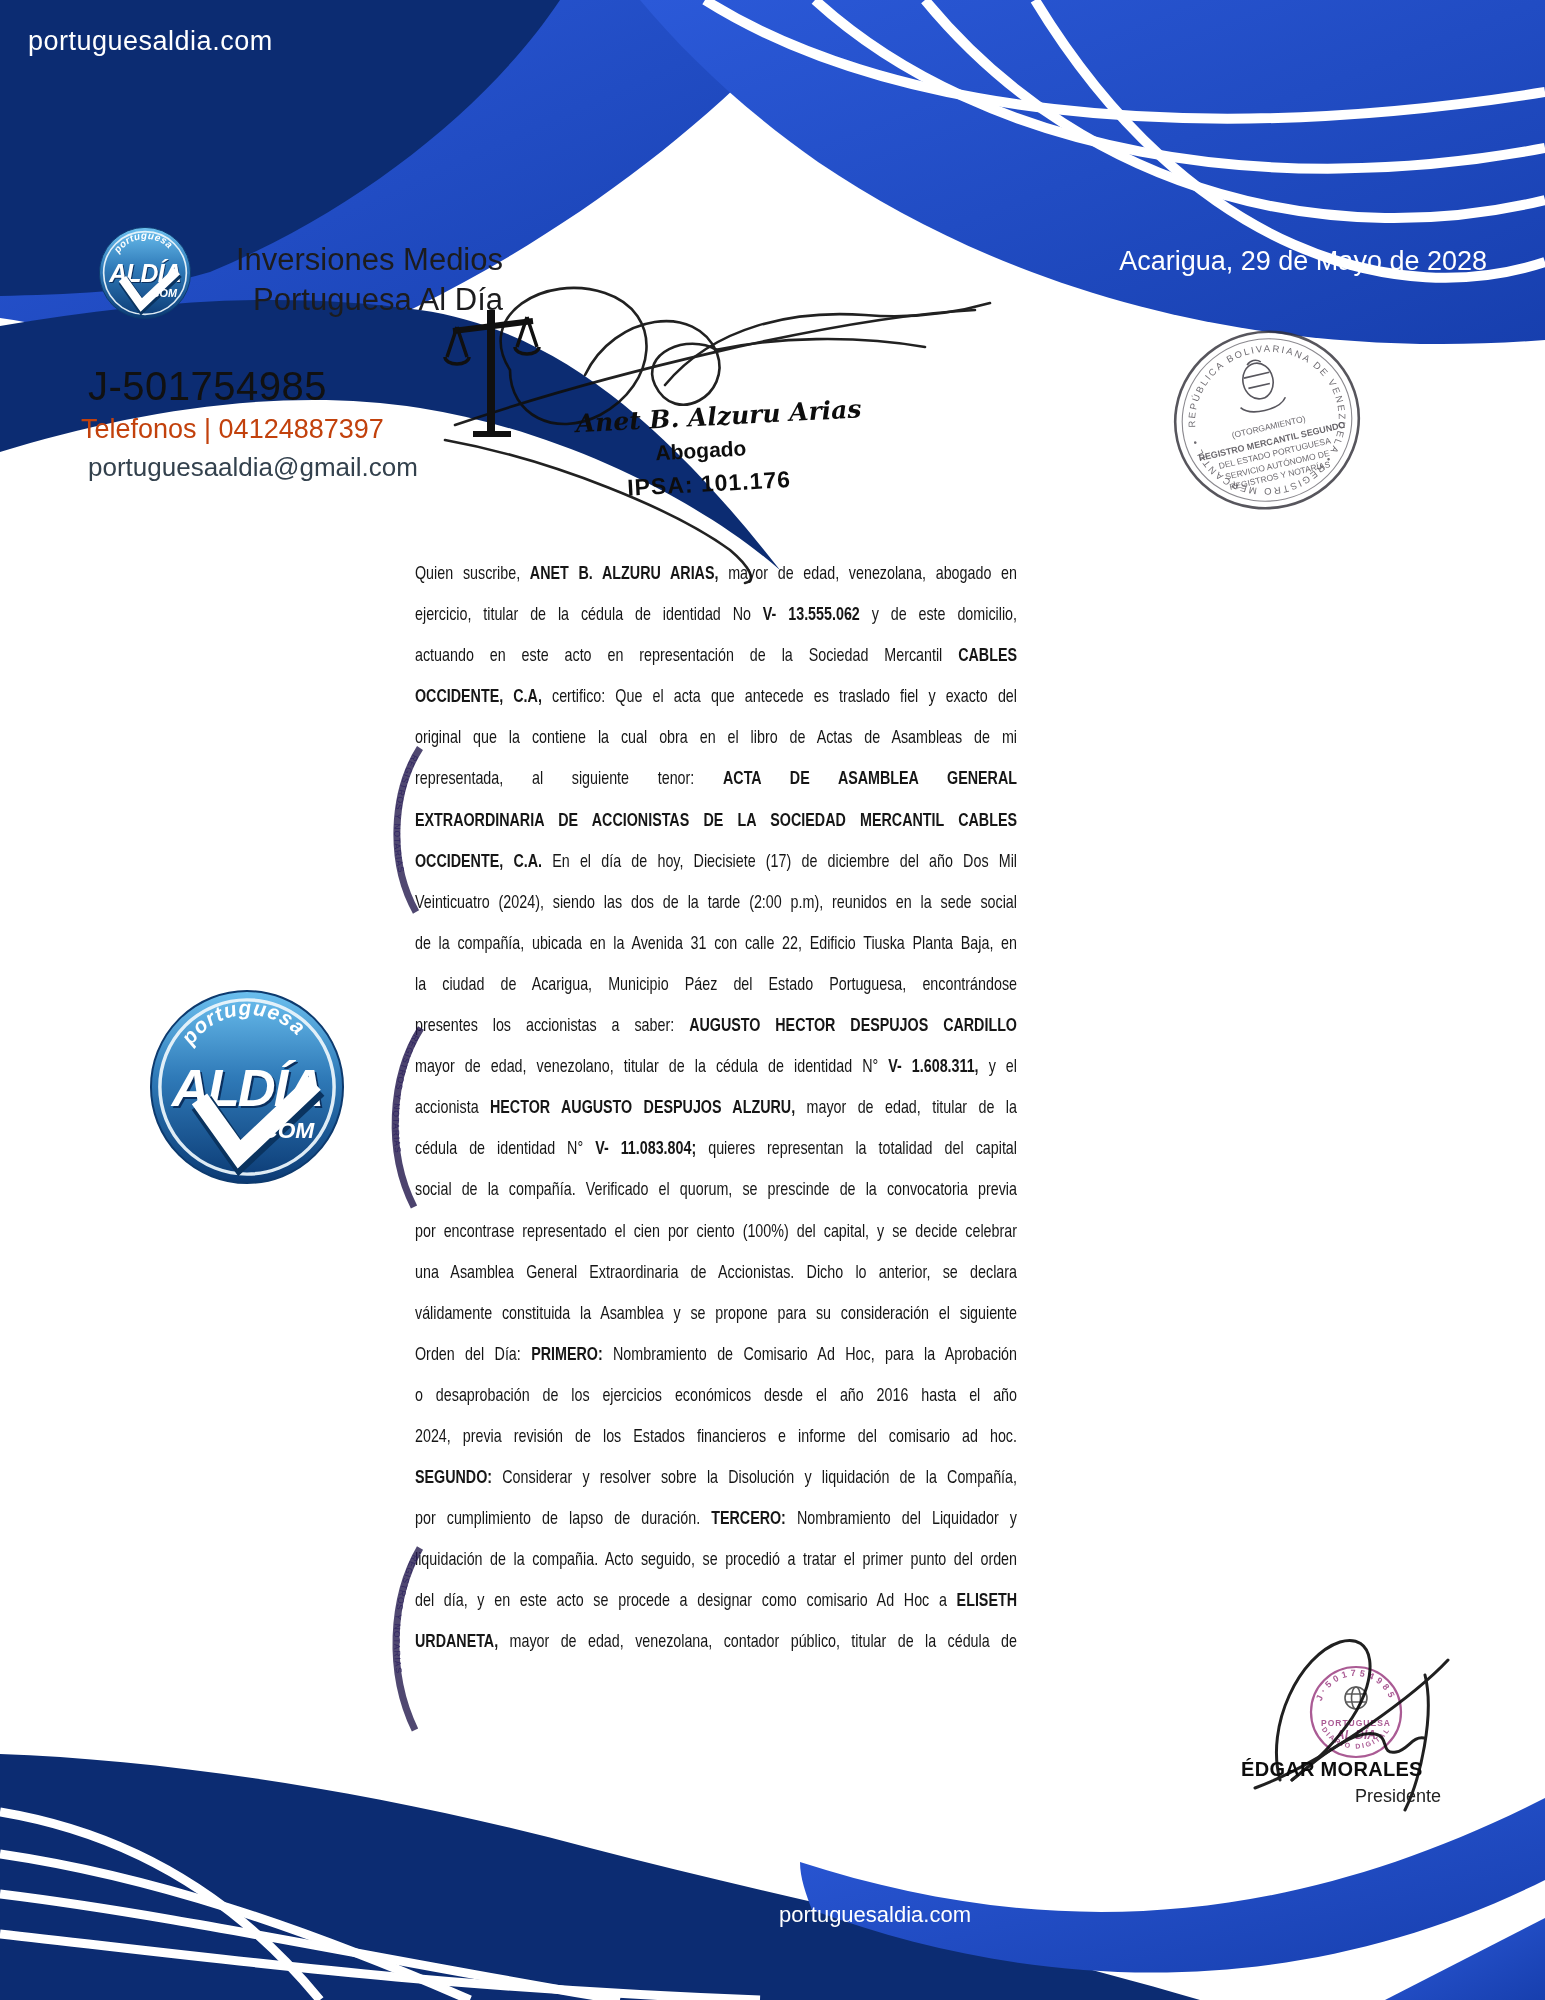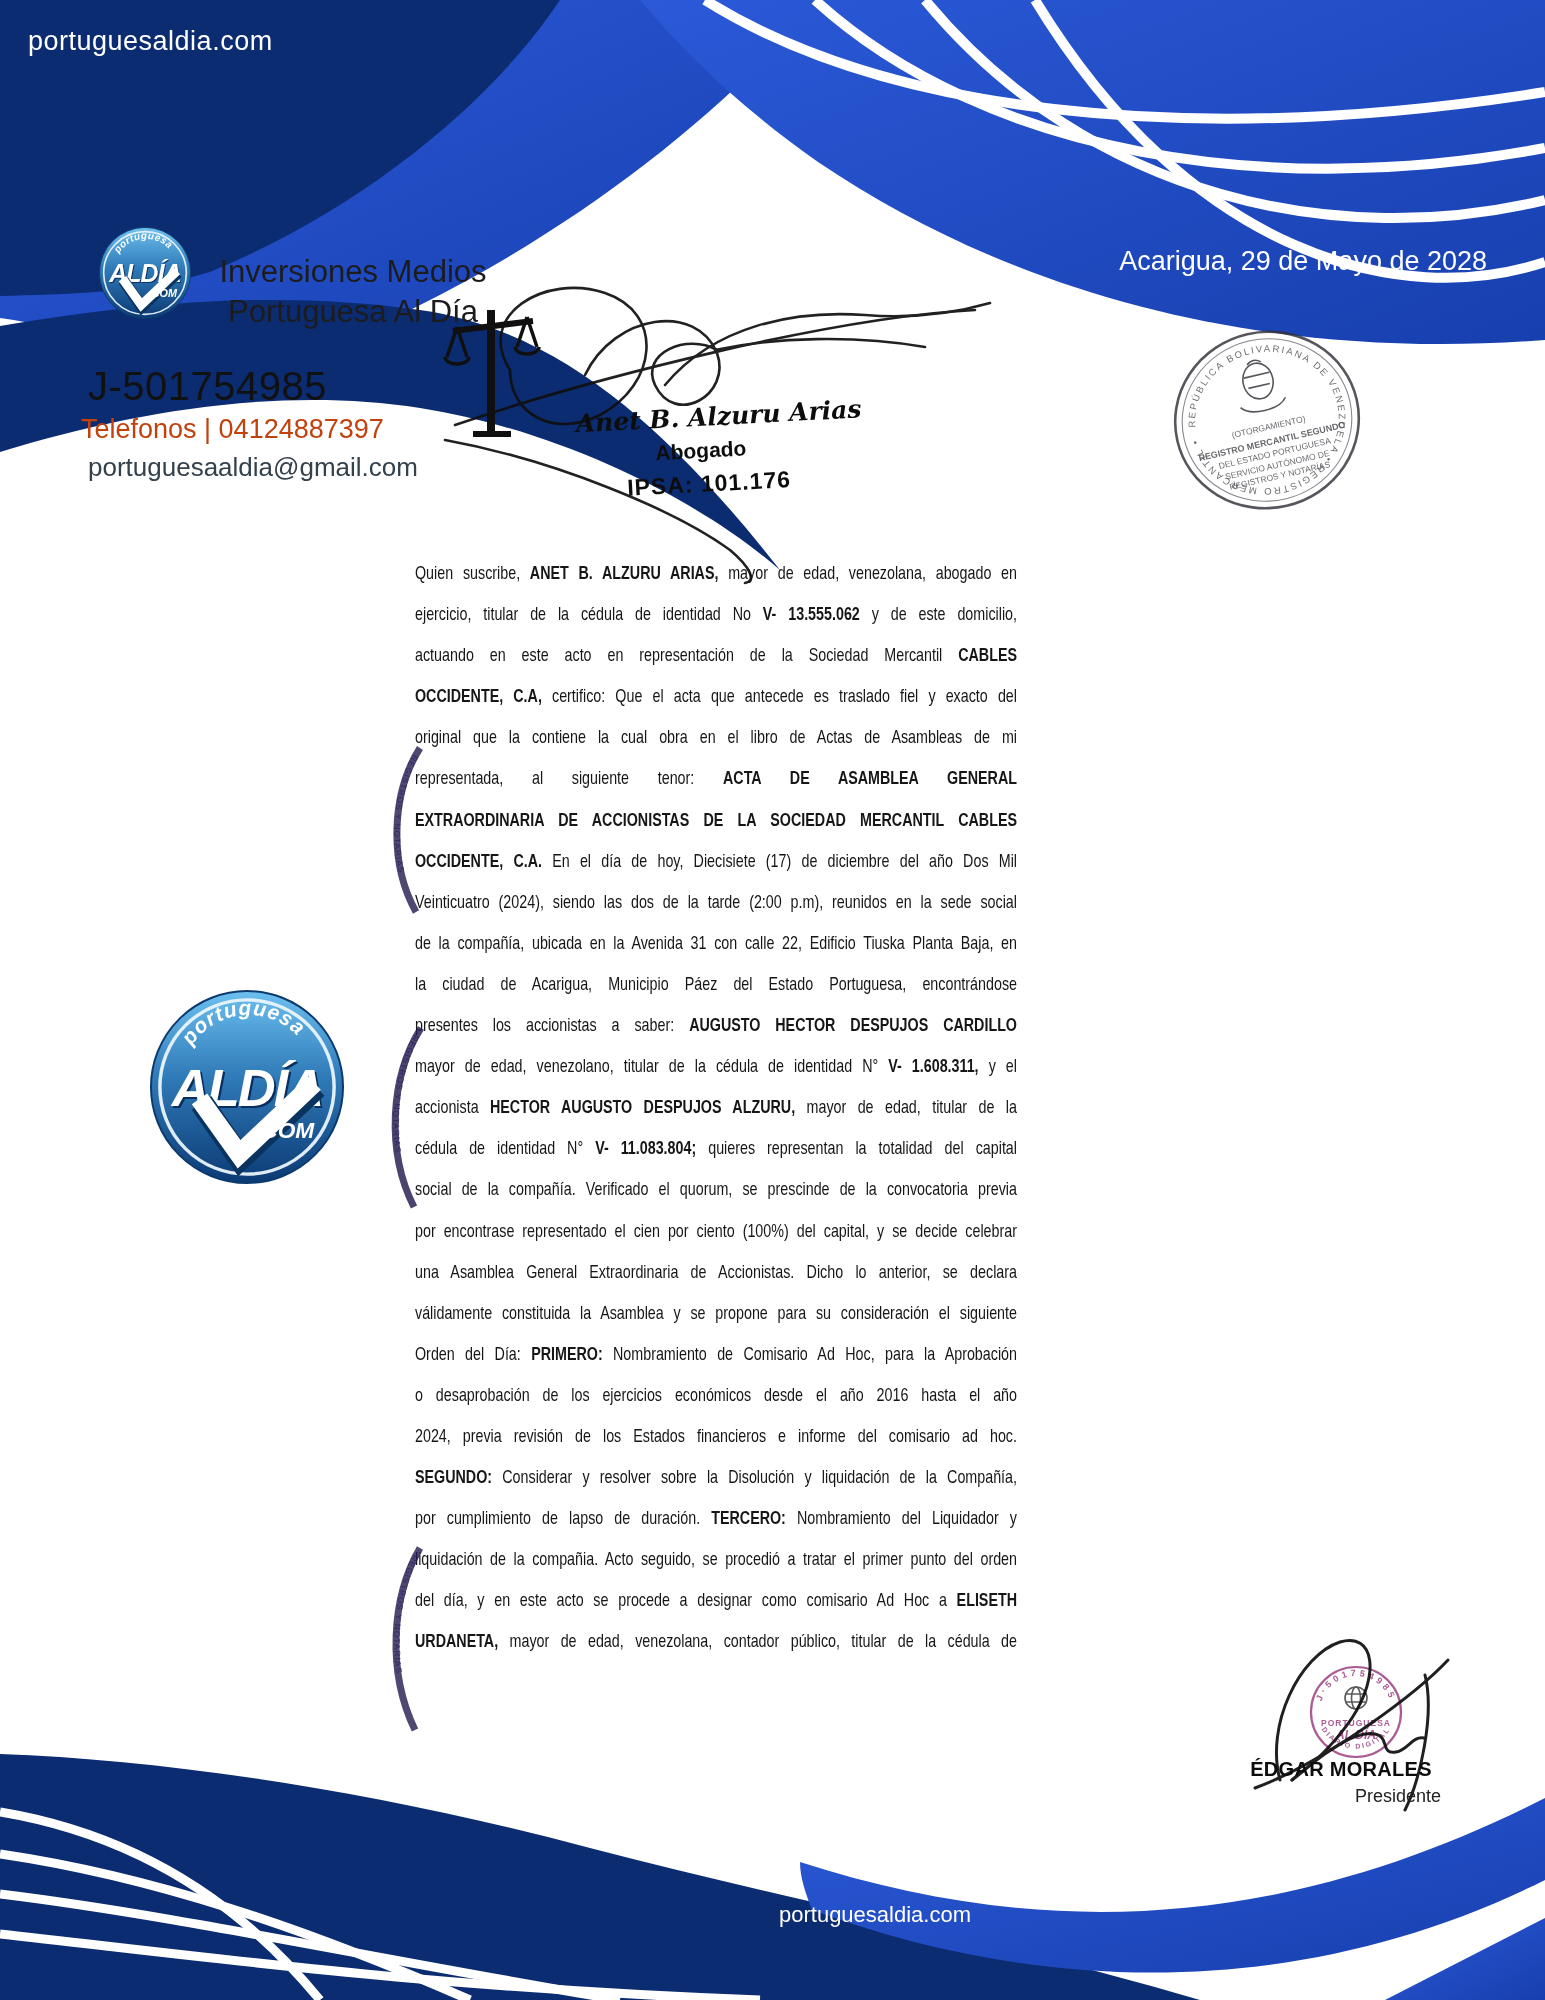--- a/index.html
+++ b/index.html
@@ -1,29 +1,29 @@
 <!DOCTYPE html>
 <html><head>
 <meta charset="utf-8">
 <style>
   *{margin:0;padding:0;box-sizing:border-box}
   html,body{width:1545px;height:2000px}
   body{position:relative;background:#fff;overflow:hidden;font-family:"Liberation Sans",sans-serif;color:#1a1a1a}
   .abs{position:absolute}
   .site-top{left:28px;top:26px;font-size:27px;color:#fff;letter-spacing:.5px}
   .date{top:246px;right:58px;font-size:27px;color:#fff}
-  .brand{left:203px;top:252px;width:300px;text-align:center;font-size:31px;line-height:40px;color:#1c1c1e;font-weight:500}
+  .brand{left:203px;top:240px;width:300px;text-align:right;font-size:31px;line-height:40px;color:#1c1c1e;font-weight:500}
   .rif{left:88px;top:364px;font-size:40px;font-weight:400;color:#111;letter-spacing:.5px}
   .phone{left:81px;top:414px;font-size:27px;color:#c2410c}
   .email{left:88px;top:452px;font-size:26px;color:#33414d}
   .body-wrap{left:415px;top:552px;width:800px;transform:scaleX(.7525);transform-origin:left top}
   .bline{font-size:19px;line-height:41.1px;height:41.1px;overflow:hidden;text-align:justify;color:#161616}
   .bline::after{content:"";display:inline-block;width:100%}
   .bline b{font-weight:700}
-  .sig-name{left:1241px;top:1758px;width:200px;text-align:center;font-size:20px;font-weight:700;color:#0d0d0d;letter-spacing:.3px}
+  .sig-name{left:1241px;top:1758px;width:200px;text-align:left;font-size:20px;font-weight:700;color:#0d0d0d;letter-spacing:.3px}
   .sig-title{left:1241px;top:1786px;width:200px;text-align:right;font-size:18px;color:#222}
   .site-bottom{left:725px;top:1902px;width:300px;text-align:center;font-size:22px;color:#fff}
   svg{display:block}
   .stamp-blur{filter:blur(.3px)}
 </style>
 </head>
 <body>
 
 <svg width="0" height="0" aria-hidden="true">
   <defs>

